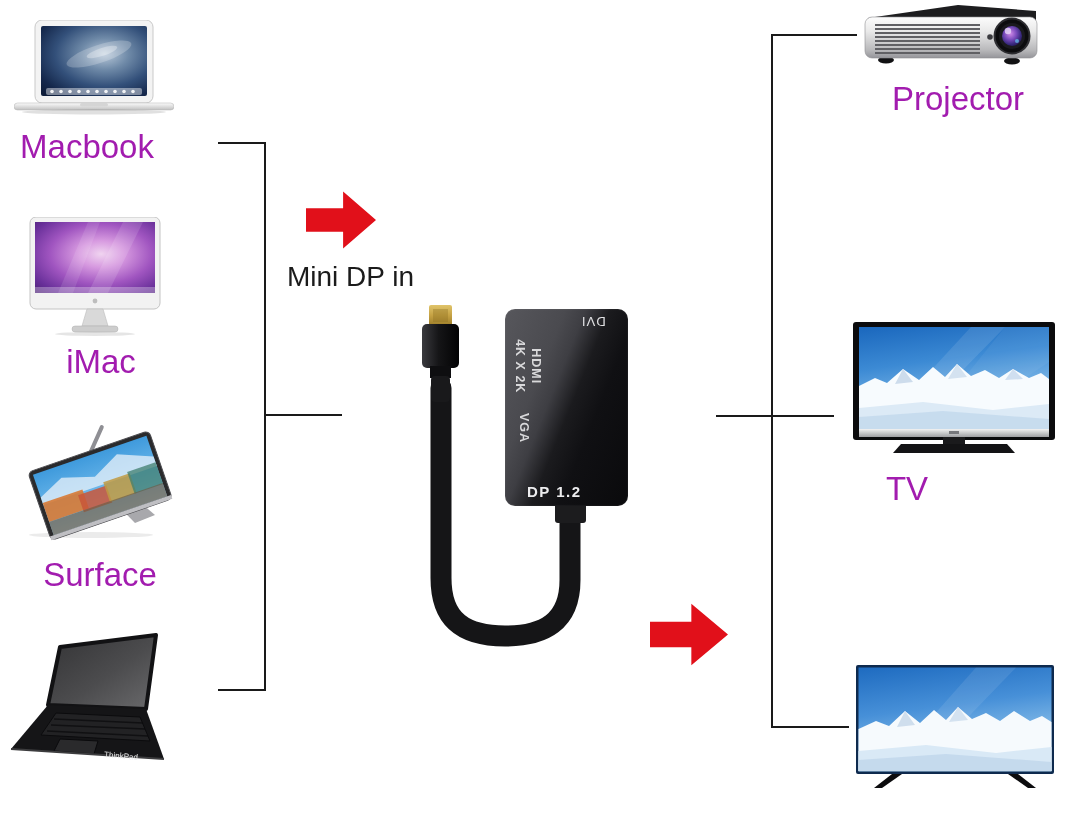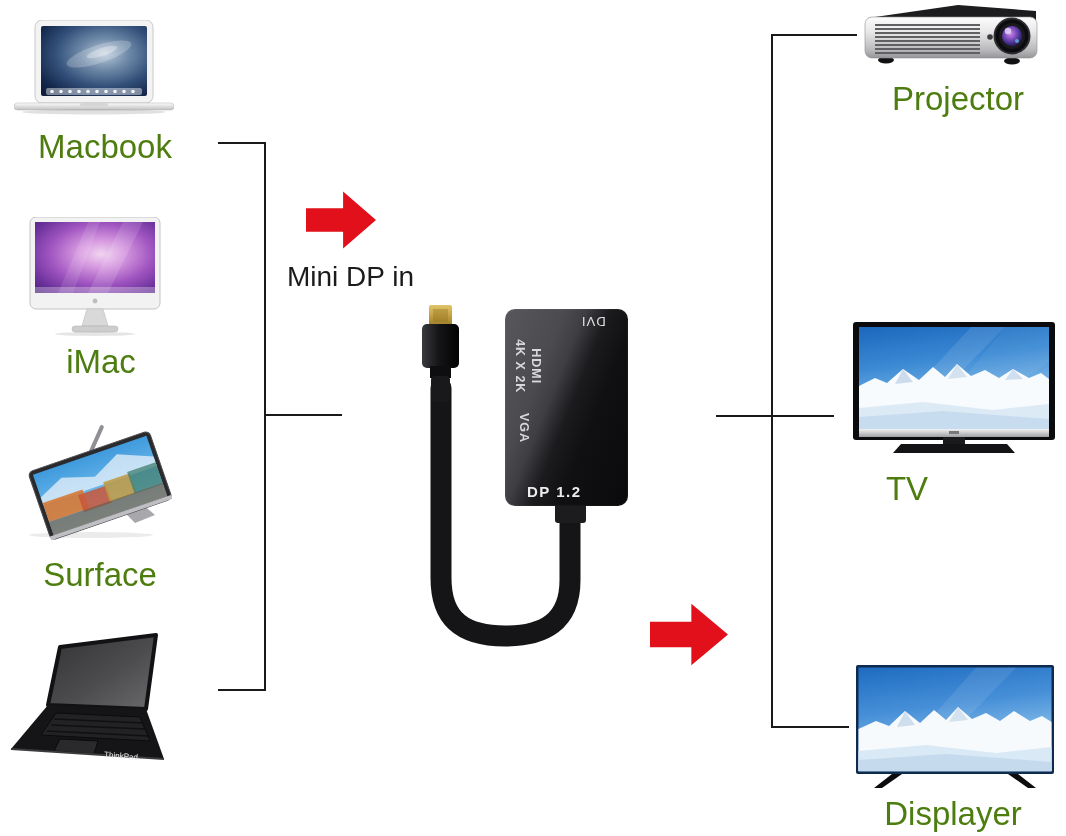--- a/index.html
+++ b/index.html
@@ -2,21 +2,21 @@
 <html><head>
 <meta charset="utf-8">
 <style>
   html,body{margin:0;padding:0;background:#ffffff;}
   .canvas{
     position:relative;width:1066px;height:836px;background:#ffffff;overflow:hidden;
     font-family:"Liberation Sans",sans-serif;color:#1b1b1b;
   }
   .abs{position:absolute;}
   .dev-label{
-    position:absolute;font-size:33px;line-height:1.1;color:#4d7c0f;
+    position:absolute;font-size:33px;line-height:1.1;color:#a21caf;
     transform:translateX(-50%);white-space:nowrap;
   }
   .anno{position:absolute;font-size:28px;color:#1b1b1b;white-space:nowrap;}
   .cline{position:absolute;background:#1a1a1a;}
   .arrow{
     position:absolute;background:#e1101a;
     clip-path:polygon(0 31%,53% 31%,53% 4%,100% 50%,53% 96%,53% 69%,0 69%);
   }
   
   .adapter-body{
@@ -110,21 +110,21 @@
         <circle cx="83" cy="71.5" r="1.8"></circle>
       <circle cx="92" cy="71.5" r="1.8"></circle>
         <circle cx="101" cy="71.5" r="1.8"></circle>
         <circle cx="110" cy="71.5" r="1.8"></circle>
         <circle cx="119" cy="71.5" r="1.8"></circle>
     </g>
     <rect x="0" y="83" width="160" height="7" rx="3.5" fill="url(#mbBase)" stroke="#b2b2b2" stroke-width="0.5"></rect>
     <rect x="66" y="83" width="28" height="3.5" rx="1.7" fill="#d5d5d5"></rect>
     <ellipse cx="80" cy="92" rx="72" ry="2.5" fill="#000000" opacity="0.12"></ellipse>
   </svg>
-  <div class="dev-label" style="left:105px;top:129px">Macbook</div>
+  <div class="dev-label" style="left:87px;top:129px">Macbook</div>
 
   <svg class="abs" style="left:28px;top:217px" width="134" height="119" viewBox="0 0 134 119">
     <defs>
       <radialGradient id="imScr" cx="0.55" cy="0.45" r="0.85">
         <stop offset="0" stop-color="#f0d4f0"></stop>
           <stop offset="0.22" stop-color="#d79ae0"></stop>
         <stop offset="0.5" stop-color="#a055c0"></stop>
           <stop offset="0.75" stop-color="#69309a"></stop>
           <stop offset="1" stop-color="#3d1a64"></stop>
       </radialGradient>
@@ -268,15 +268,14 @@
     <rect x="2.5" y="2.5" width="193" height="104" fill="url(#dpSky)"></rect>
     <polygon points="120,2.5 160,2.5 60,106 28,106" fill="#ffffff" opacity="0.09"></polygon>
     <path d="M2.5,64 L20,56 33,61 49,46 64,58 78,45 90,55 102,42 116,54 130,48 144,56 158,46 174,56 186,51 195.5,57 L195.5,106 L2.5,106 Z" fill="#f6fafd"></path>
     <polygon points="49,46 59,60 41,62" fill="#cfdeed"></polygon>
     <polygon points="102,42 112,55 93,57" fill="#d4e2f0"></polygon>
     <polygon points="2.5,86 70,80 140,88 195.5,82 195.5,106 2.5,106" fill="#d9e9f6"></polygon>
     <polygon points="2.5,95 90,89 195.5,97 195.5,106 2.5,106" fill="#bfd6eb" opacity="0.8"></polygon>
     <polygon points="36,109 46,109 26,123 18,123" fill="#0c0c0e"></polygon>
     <polygon points="152,109 162,109 180,123 172,123" fill="#0c0c0e"></polygon>
   </svg>
-  <div class="dev-label" style="left:953px;top:796px">Displayer</div>
 
 </div>
 
 </body></html>

